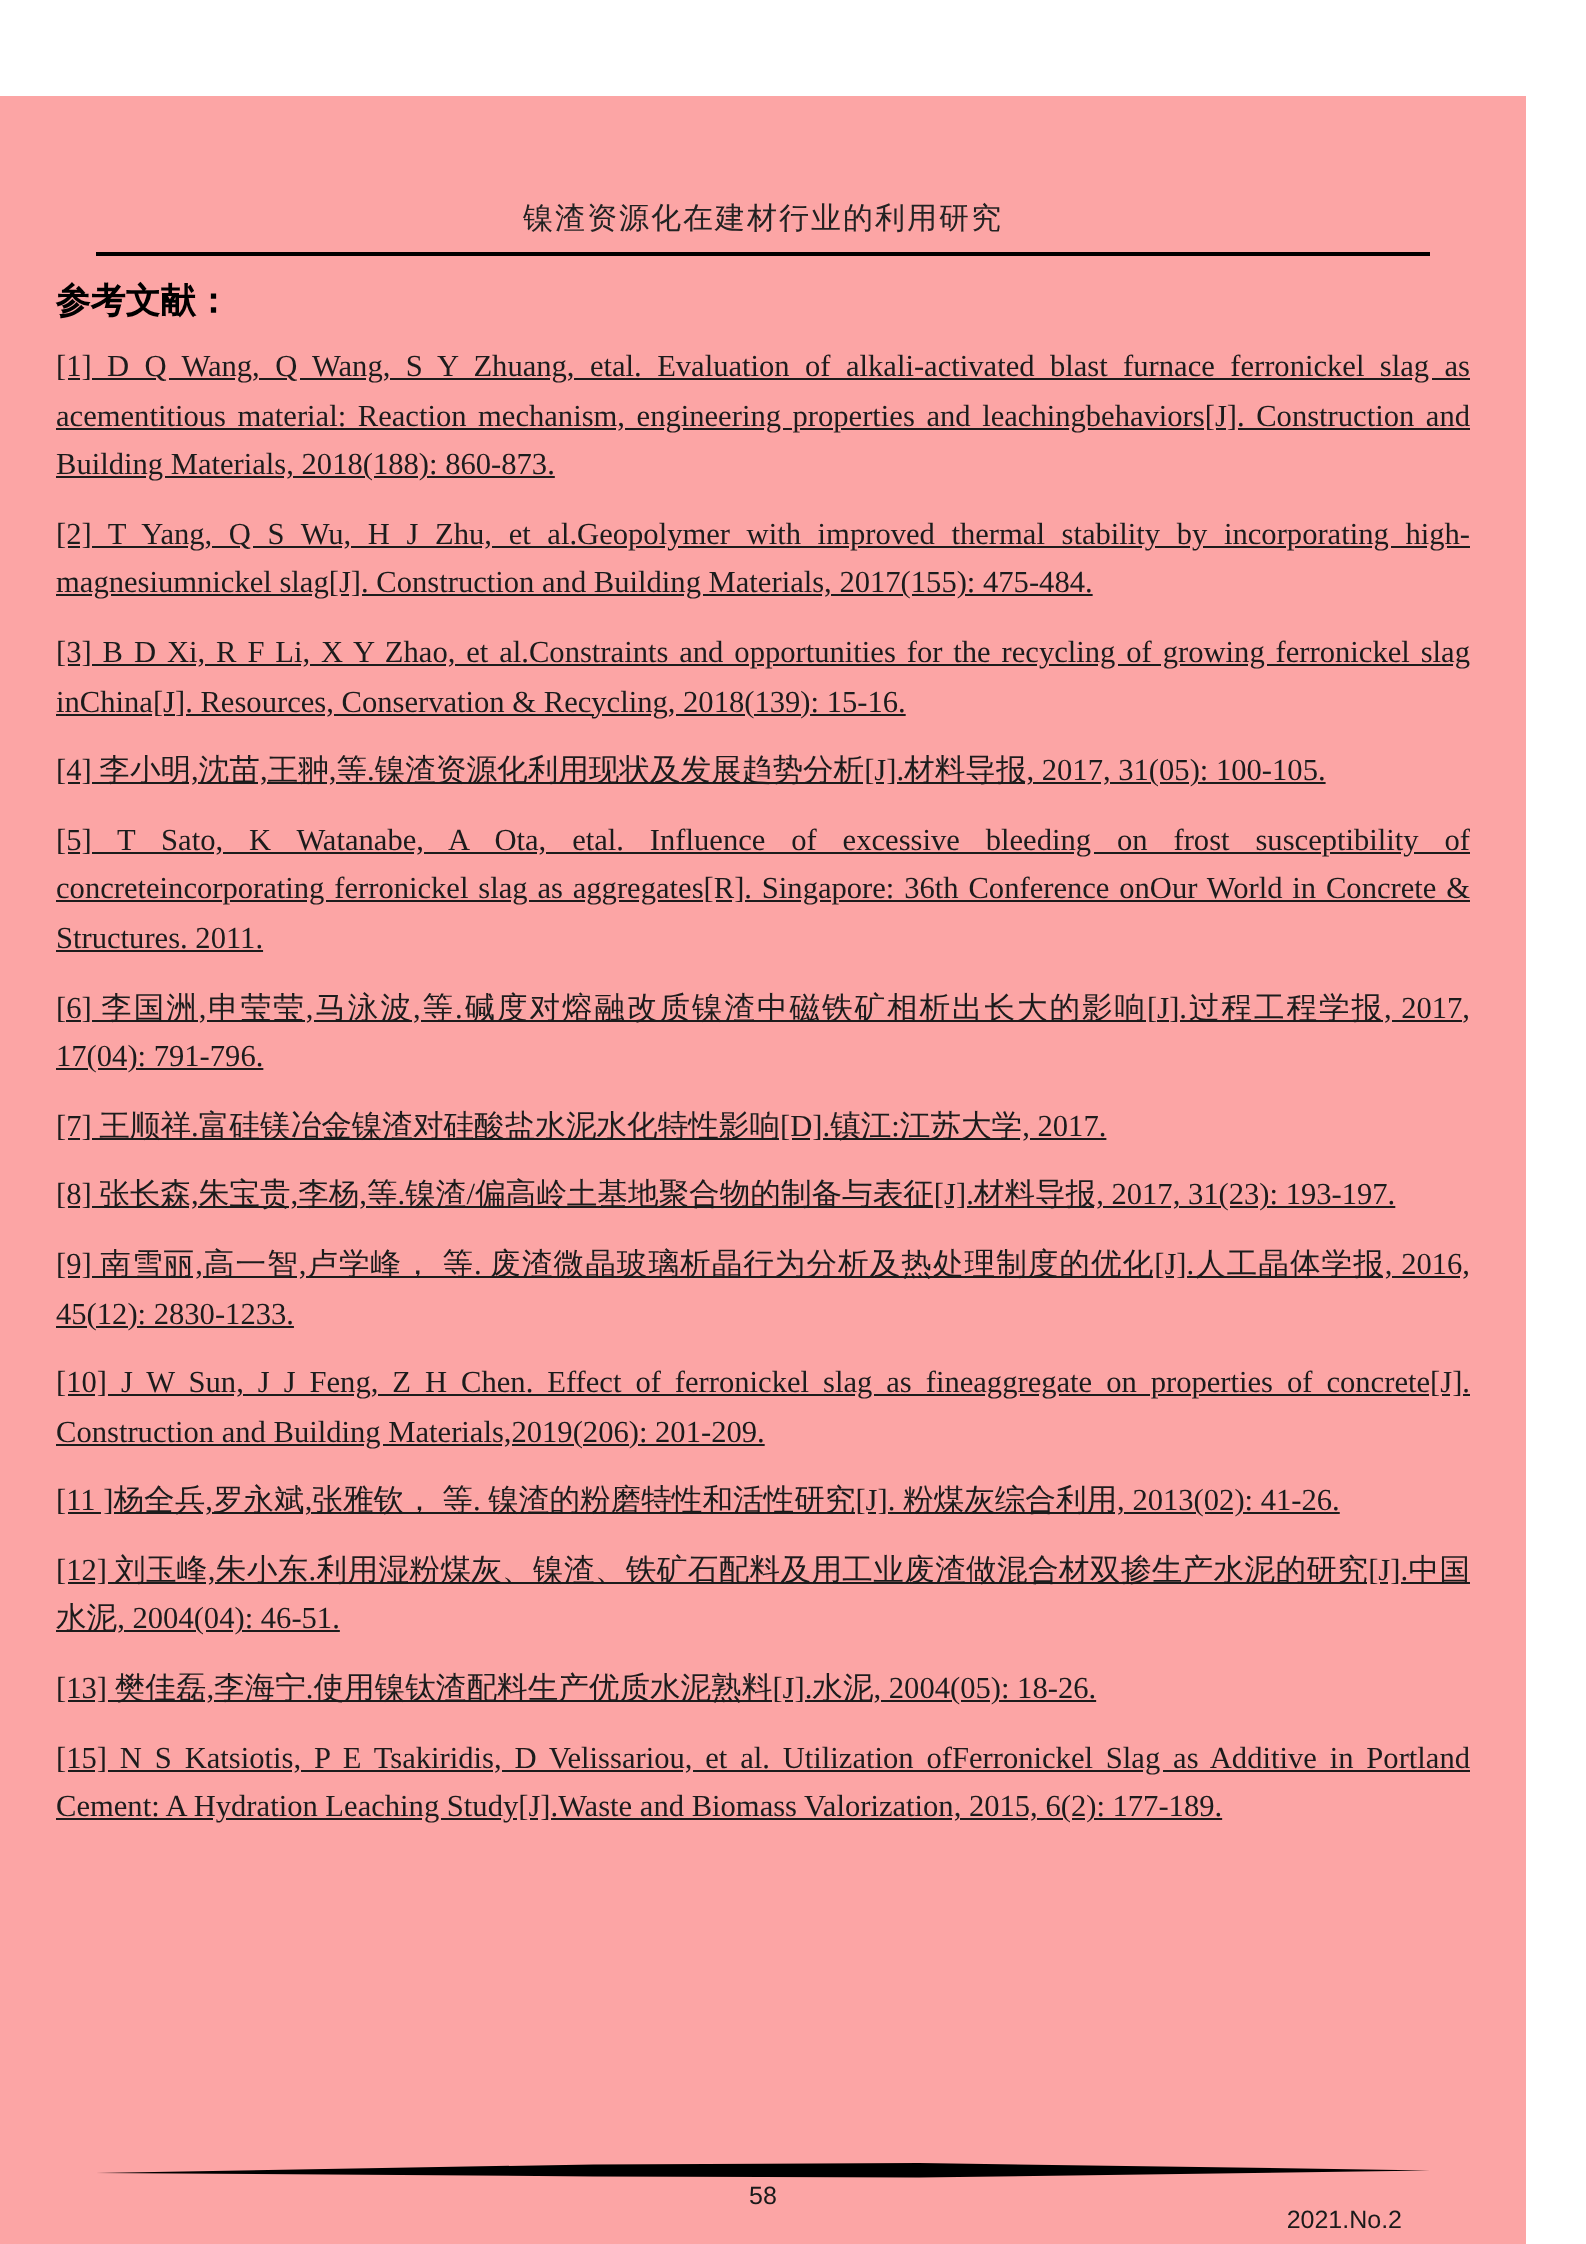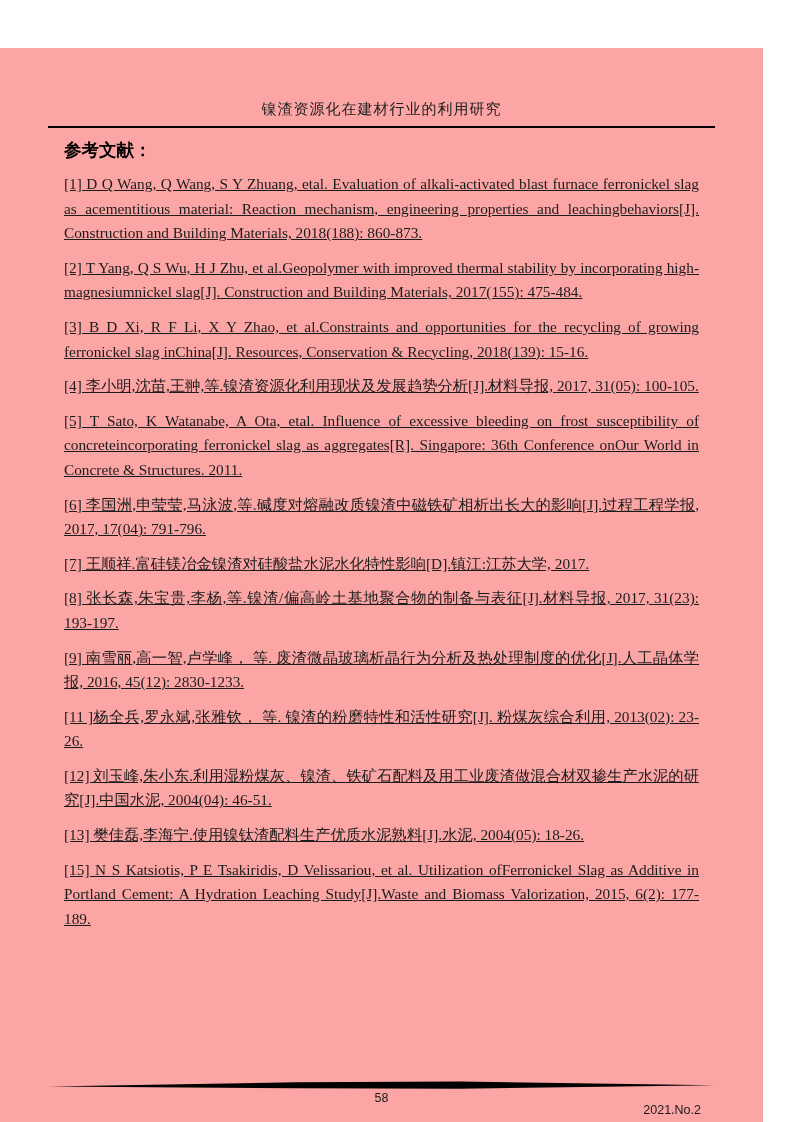--- a/index.html
+++ b/index.html
@@ -26,21 +26,21 @@
     letter-spacing: 1px;
     color: #222222;
     font-family: "Liberation Serif", "DejaVu Serif", serif;
   }
   .header-rule {
     height: 0;
     border-top: 2px solid #000000;
     margin: 7px 48px 0 48px;
   }
   .content {
-    padding: 0 64px;
+    padding: 0 28px;
   }
   .section-title {
     margin-top: 10px;
     font-size: 17.5px;
     font-weight: bold;
     color: #000000;
   }
   .references {
     margin-top: 2px;
     text-decoration: underline;
@@ -100,21 +100,22 @@
     <div class="references">
       <p>[1] D Q Wang, Q Wang, S Y Zhuang, etal. Evaluation of alkali-activated blast furnace ferronickel slag as acementitious material: Reaction mechanism, engineering properties and leachingbehaviors[J]. Construction and Building Materials, 2018(188): 860-873.</p>
       <p>[2] T Yang, Q S Wu, H J Zhu, et al.Geopolymer with improved thermal stability by incorporating high-magnesiumnickel slag[J]. Construction and Building Materials, 2017(155): 475-484.</p>
       <p>[3] B D Xi, R F Li, X Y Zhao, et al.Constraints and opportunities for the recycling of growing ferronickel slag inChina[J]. Resources, Conservation &amp; Recycling, 2018(139): 15-16.</p>
       <p>[4] 李小明,沈苗,王翀,等.镍渣资源化利用现状及发展趋势分析[J].材料导报, 2017, 31(05): 100-105.</p>
       <p>[5] T Sato, K Watanabe, A Ota, etal. Influence of excessive bleeding on frost susceptibility of concreteincorporating ferronickel slag as aggregates[R]. Singapore: 36th Conference onOur World in Concrete &amp; Structures. 2011.</p>
       <p>[6] 李国洲,申莹莹,马泳波,等.碱度对熔融改质镍渣中磁铁矿相析出长大的影响[J].过程工程学报, 2017, 17(04): 791-796.</p>
       <p>[7] 王顺祥.富硅镁冶金镍渣对硅酸盐水泥水化特性影响[D].镇江:江苏大学, 2017.</p>
       <p>[8] 张长森,朱宝贵,李杨,等.镍渣/偏高岭土基地聚合物的制备与表征[J].材料导报, 2017, 31(23): 193-197.</p>
       <p>[9] 南雪丽,高一智,卢学峰， 等. 废渣微晶玻璃析晶行为分析及热处理制度的优化[J].人工晶体学报, 2016, 45(12): 2830-1233.</p>
-      <p>[11 ]杨全兵,罗永斌,张雅钦， 等. 镍渣的粉磨特性和活性研究[J]. 粉煤灰综合利用, 2013(02): 23-26.</p>
+      <p>[10] J W Sun, J J Feng, Z H Chen. Effect of ferronickel slag as fineaggregate on properties of concrete[J]. Construction and Building Materials,2019(206): 201-209.</p>
+      <p>[11 ]杨全兵,罗永斌,张雅钦， 等. 镍渣的粉磨特性和活性研究[J]. 粉煤灰综合利用, 2013(02): 41-26.</p>
       <p>[12] 刘玉峰,朱小东.利用湿粉煤灰、镍渣、铁矿石配料及用工业废渣做混合材双掺生产水泥的研究[J].中国水泥, 2004(04): 46-51.</p>
       <p>[13] 樊佳磊,李海宁.使用镍钛渣配料生产优质水泥熟料[J].水泥, 2004(05): 18-26.</p>
       <p>[15] N S Katsiotis, P E Tsakiridis, D Velissariou, et al. Utilization ofFerronickel Slag as Additive in Portland Cement: A Hydration Leaching Study[J].Waste and Biomass Valorization, 2015, 6(2): 177-189.</p>
     </div>
   </div>
 
   <div class="footer">
     <svg class="footer-rule-svg" viewBox="0 0 697 9" preserveAspectRatio="none">
       <polygon points="0,5.5 260,1.2 430,0.5 697,4.2 430,7.8 260,7.2" fill="#000000"></polygon>
     </svg>

